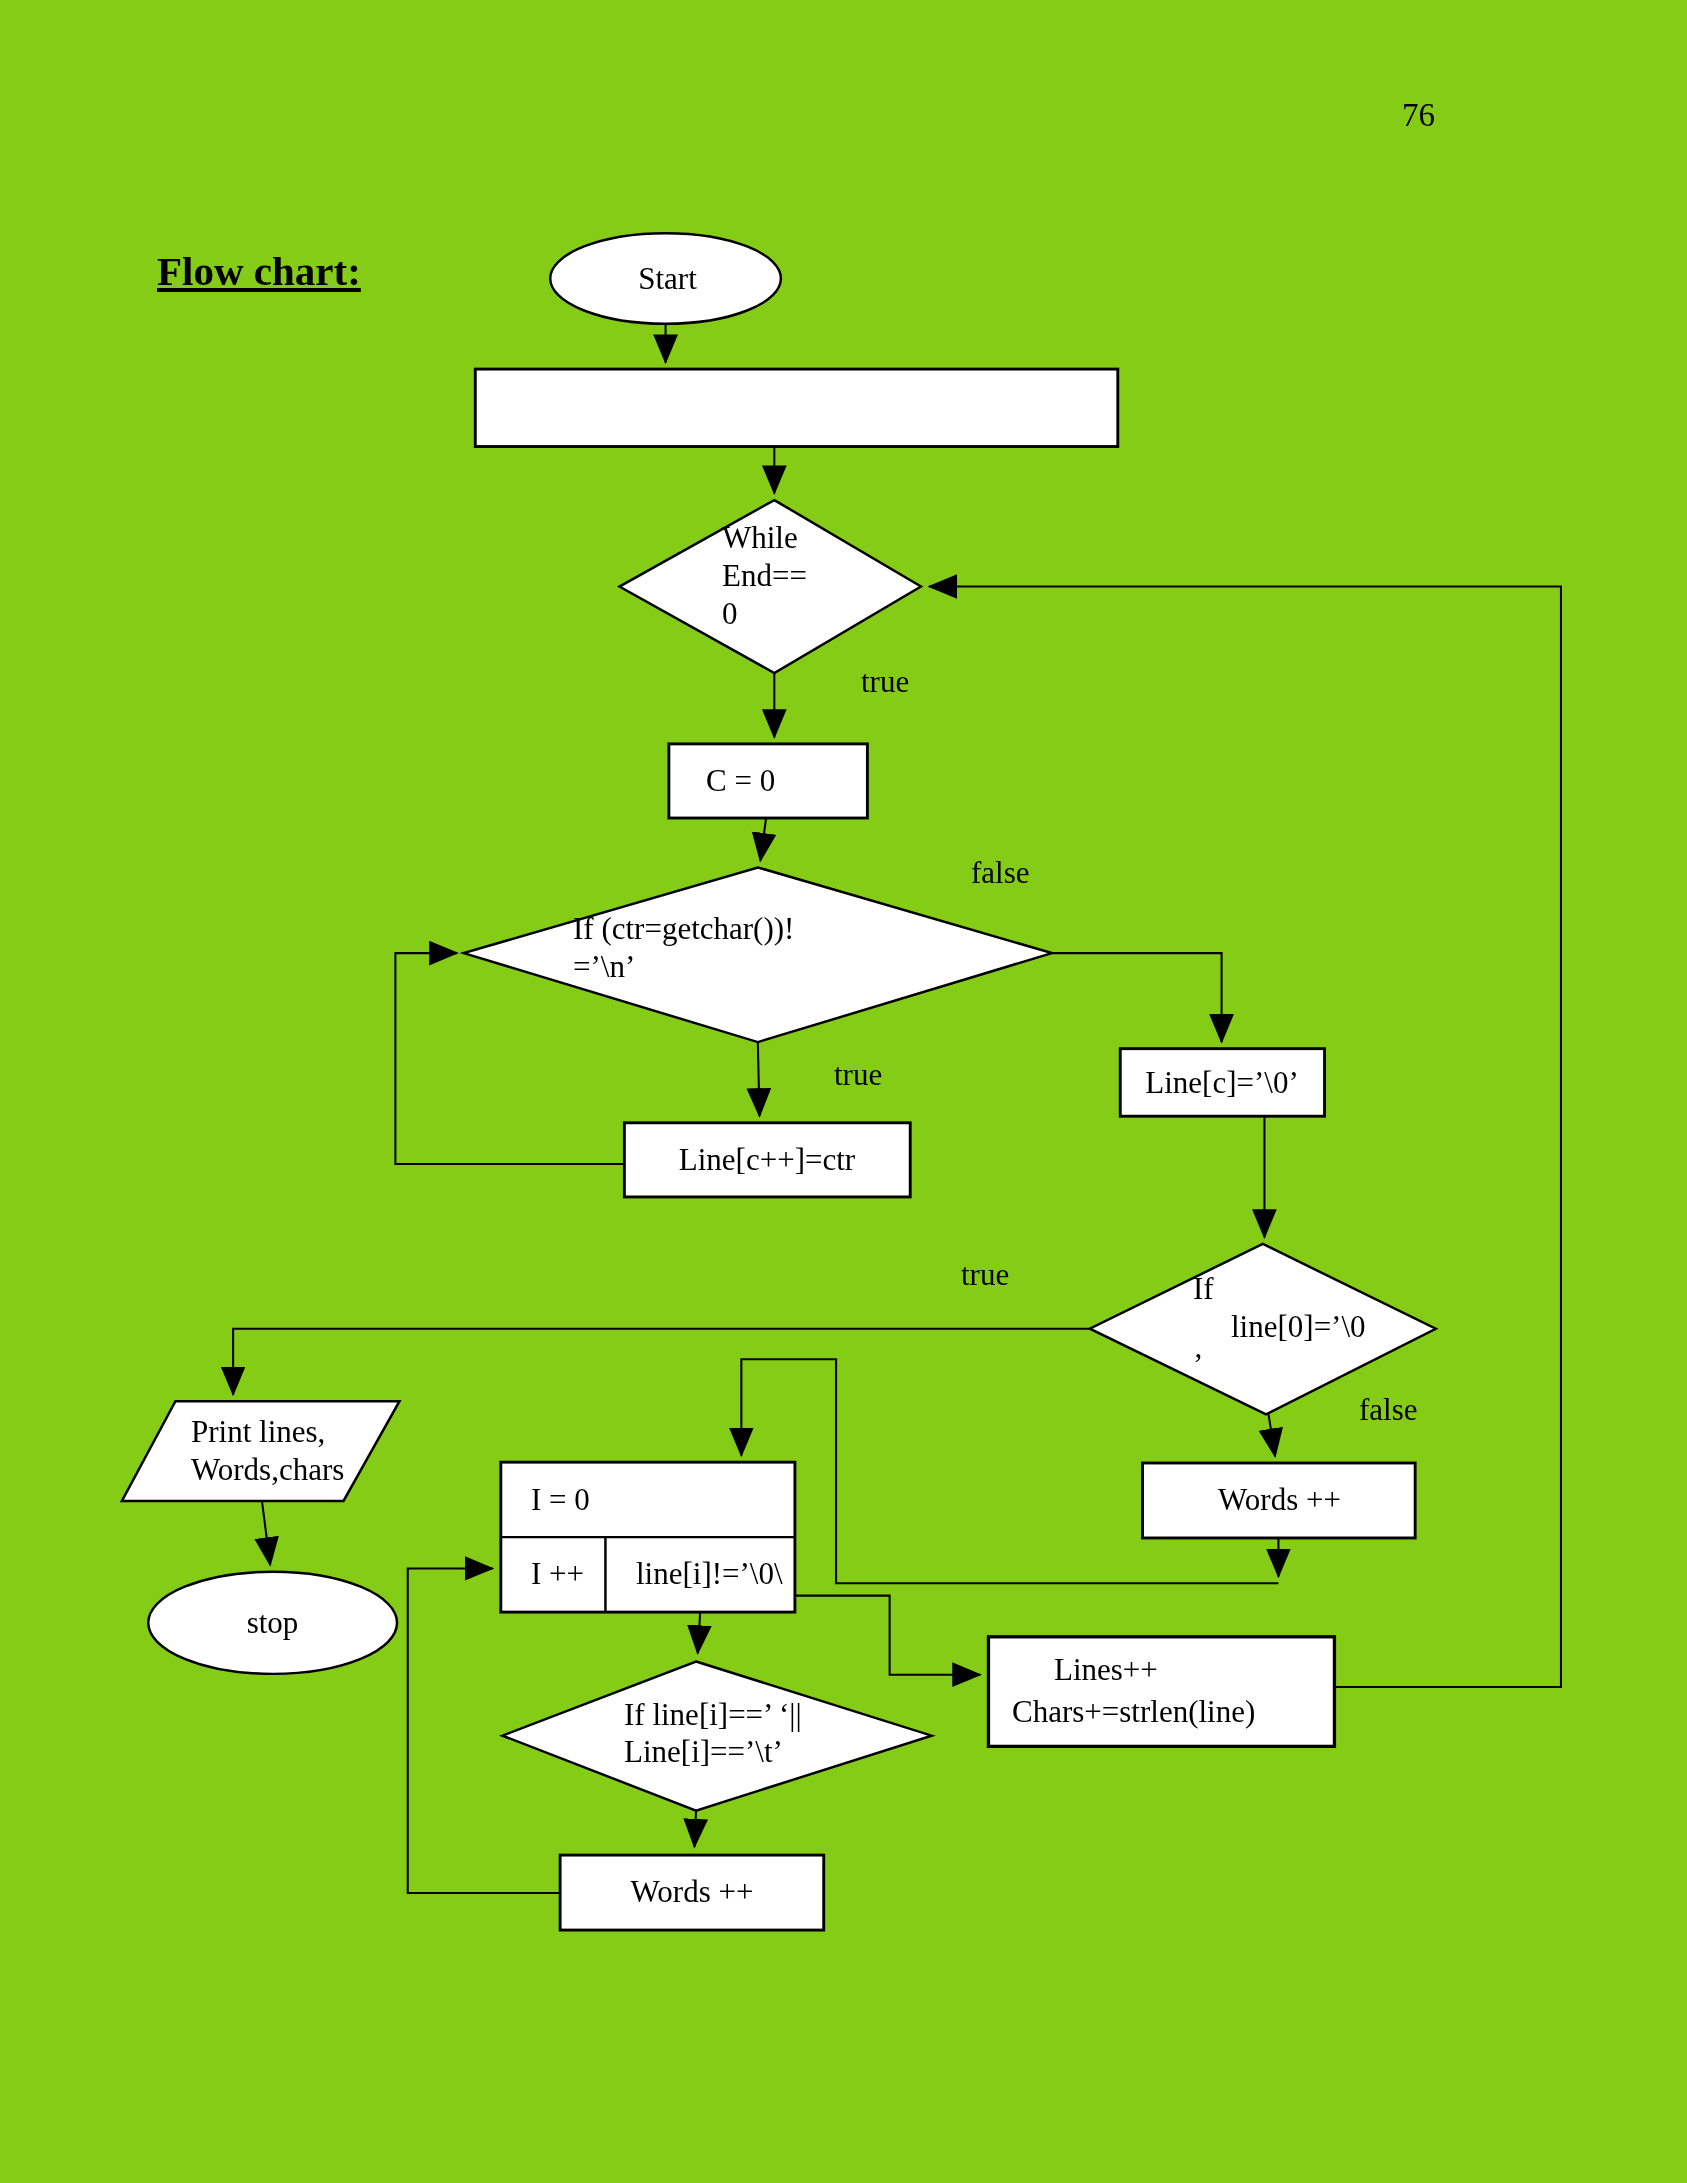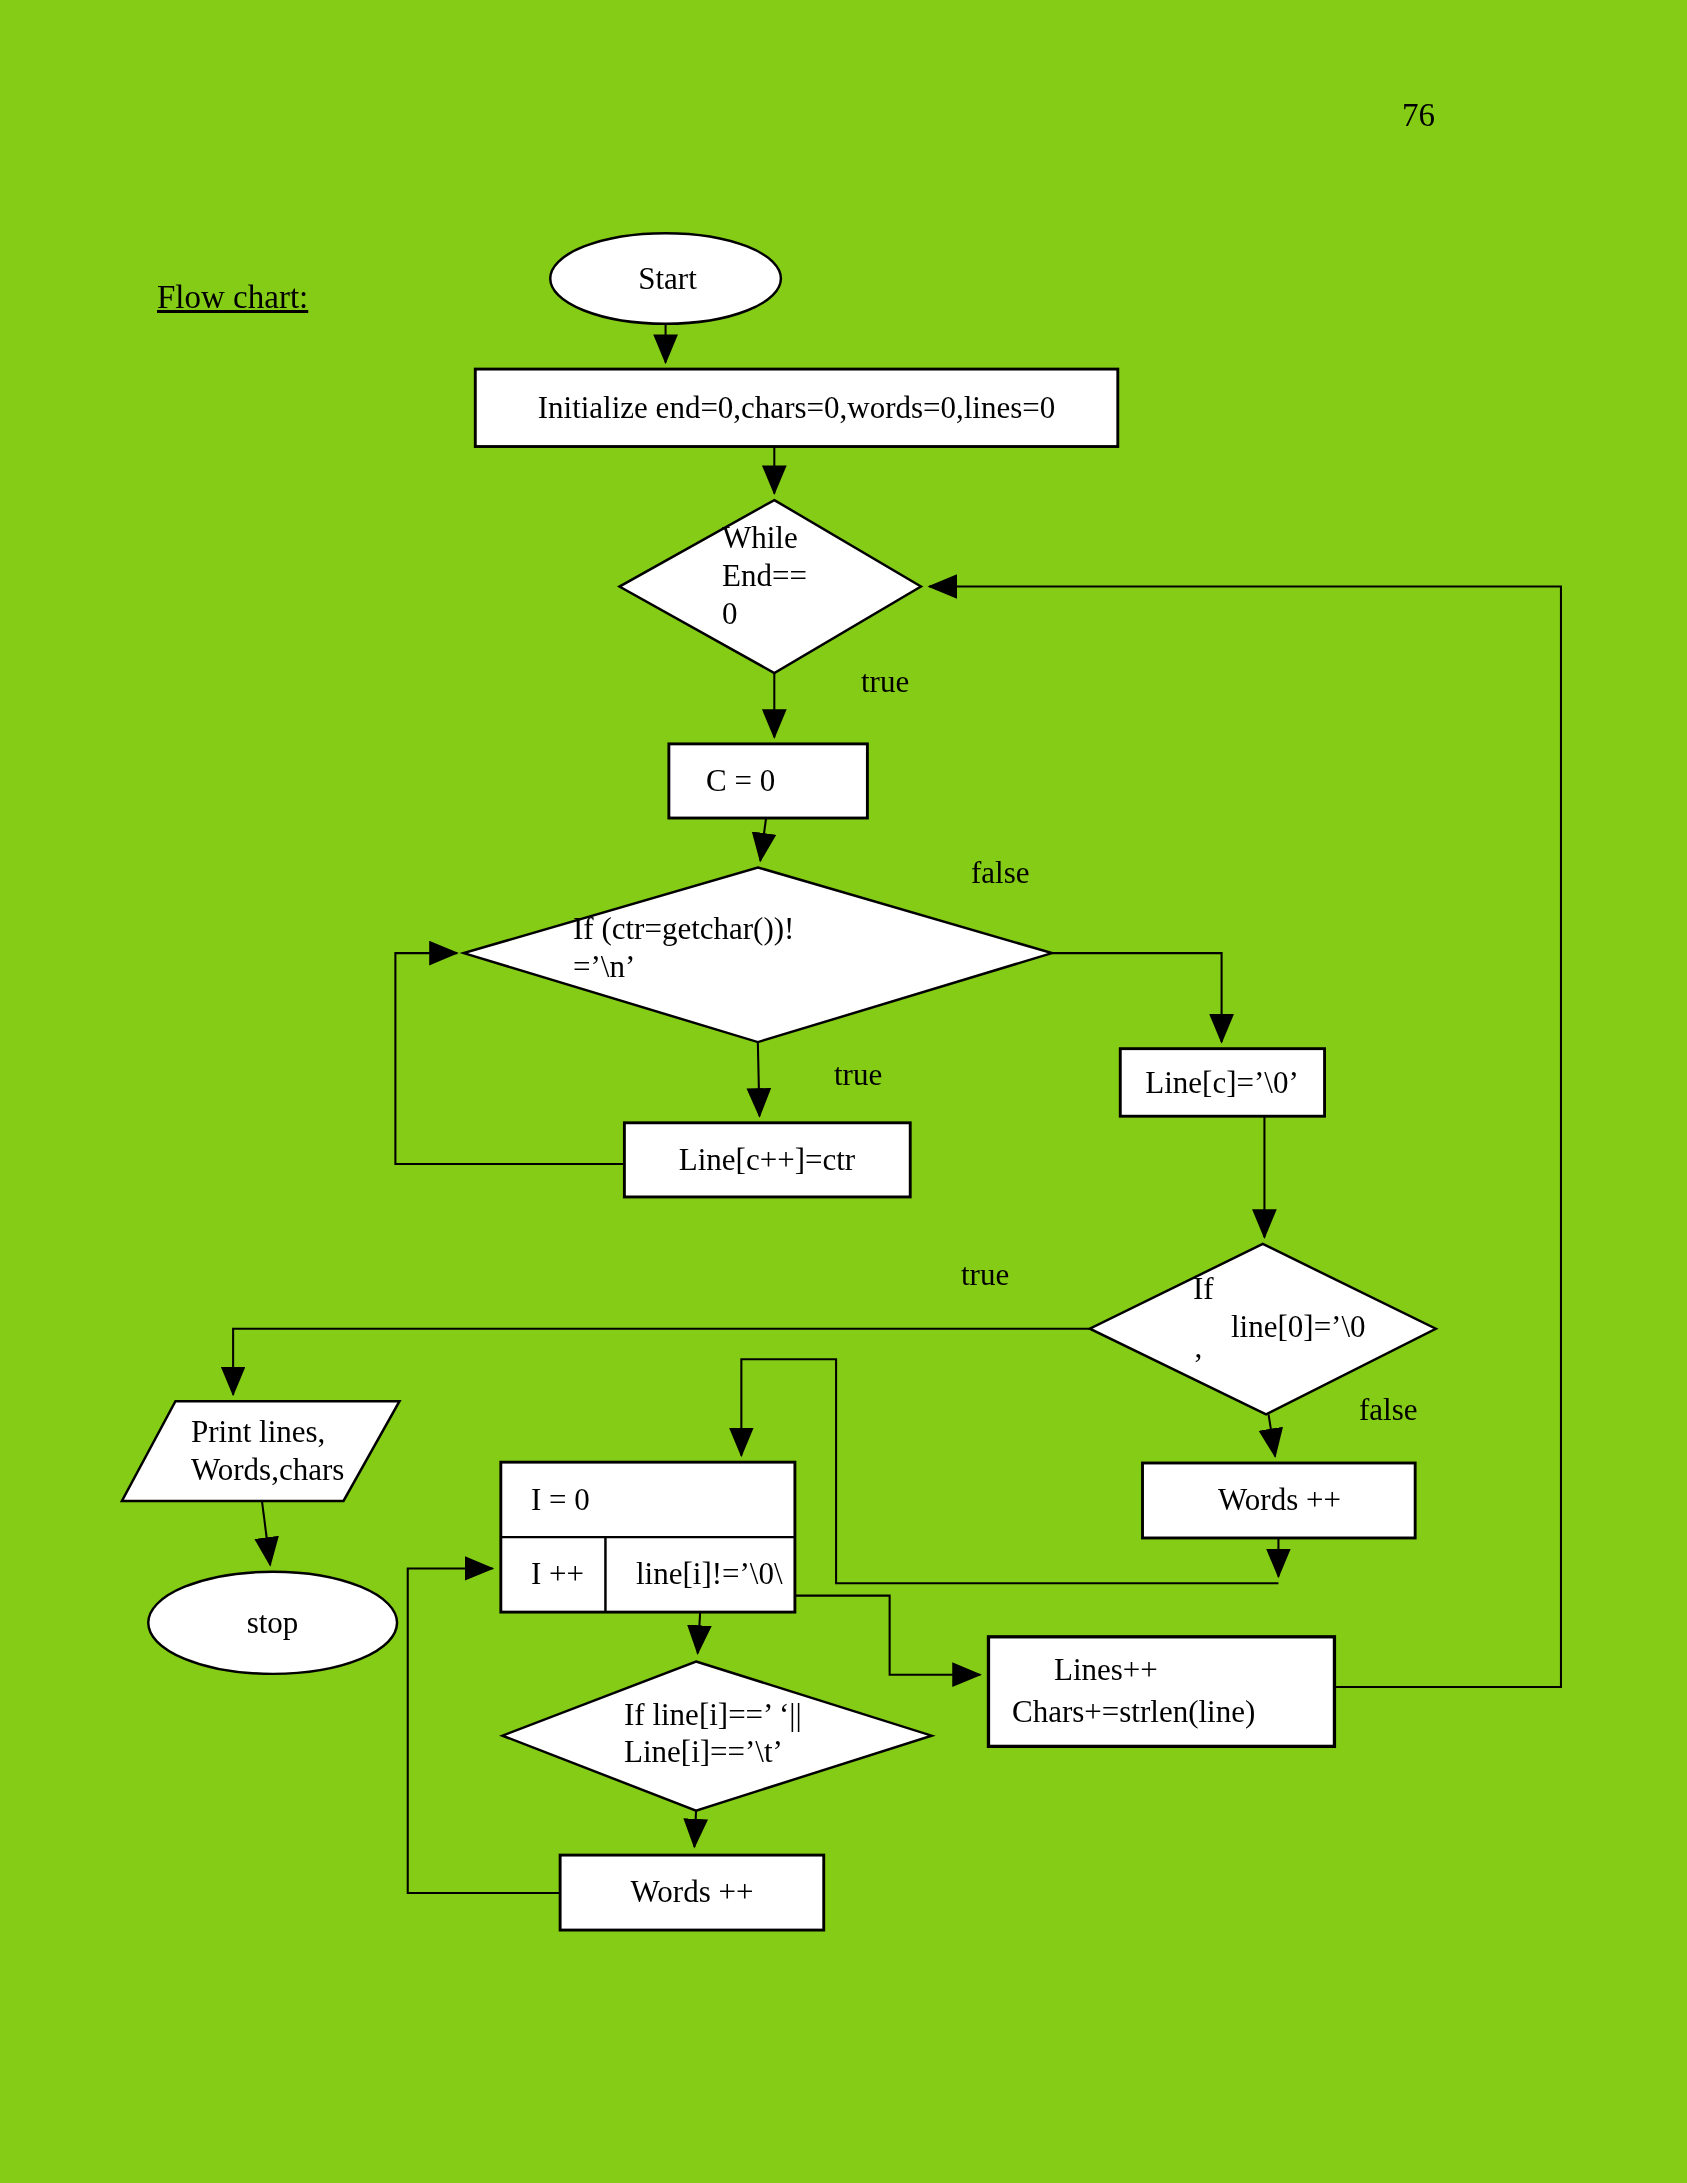--- a/index.html
+++ b/index.html
@@ -16,21 +16,21 @@
     position:absolute;
     font-size:31px;
     line-height:38px;
     white-space:pre;
     color:#000;
   }
   .ctr{text-align:center;}
   .branch{font-size:31px;}
   .heading{
     position:absolute;left:157px;top:247px;
-    font-size:33px;font-weight:normal;text-decoration:underline;margin-top:32px;
+    font-size:41px;font-weight:bold;text-decoration:underline;
   }
   .pagenum{position:absolute;left:1402px;top:97px;font-size:33px;}
   .lines2{line-height:41px;}
 </style>
 </head>
 <body>
 
 <div id="page">
 
   <svg id="shapes" viewBox="0 0 2048 2650" xmlns="http://www.w3.org/2000/svg">
@@ -76,21 +76,20 @@
     <polygon points="845,2017 1131,2107 845,2198 610,2107" fill="#fff" stroke="#000" stroke-width="3"></polygon>
     <rect x="680" y="2252" width="320" height="91" fill="#fff" stroke="#000" stroke-width="3.5"></rect>
     <rect x="1200" y="1987" width="420" height="133" fill="#fff" stroke="#000" stroke-width="4"></rect>
   </svg>
 
   <div class="pagenum">76</div>
   <div class="heading">Flow chart:</div>
 
   <div class="txt ctr" style="left:550px;top:260px;width:235px;">Start</div>
 
-  <div class="txt ctr" style="left:475px;top:389px;width:643px;">Initialize end=0,chars=0,words=0,lines=0</div>
 
   <div class="txt" style="left:722px;top:519px;">While</div>
   <div class="txt" style="left:722px;top:557px;">End==</div>
   <div class="txt" style="left:722px;top:595px;">0</div>
 
   <div class="txt branch" style="left:861px;top:663px;">true</div>
 
   <div class="txt" style="left:706px;top:762px;">C = 0</div>
 
   <div class="txt" style="left:573px;top:910px;">If (ctr=getchar())!</div>

